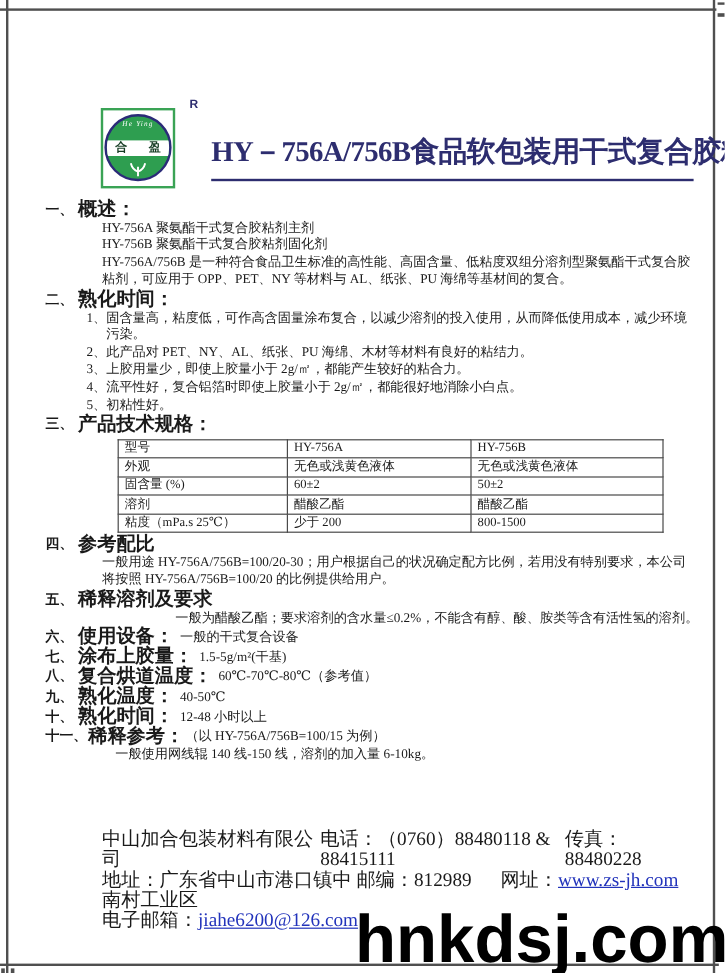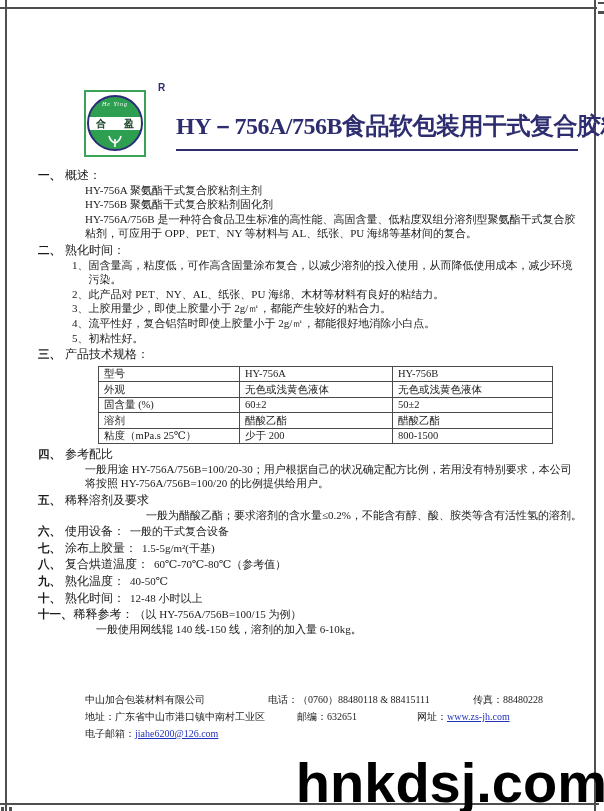--- a/index.html
+++ b/index.html
@@ -22,38 +22,38 @@
   .reg-mark{position:absolute;left:158px;top:82px;font-size:10px;font-weight:bold;color:#2d2d6f;
         font-family:"Liberation Sans","DejaVu Sans",sans-serif;}
 
   .title-wrap{position:absolute;left:176px;top:110px;width:402px;}
   .doc-title{margin:0;font-size:24px;font-weight:bold;color:#2d2d6f;letter-spacing:-0.5px;
         white-space:nowrap;border-bottom:2px solid #2d2d6f;padding-bottom:7px;}
 
   .content{position:absolute;left:38px;top:166px;right:22px;font-size:11px;line-height:14.6px;}
   .sec{display:flex;margin-top:2px;}
   .sec-num{min-width:27px;font-weight:bold;font-size:11.5px;}
-  .sec-head{font-weight:normal;font-size:12px;}
+  .sec-head{font-weight:bold;font-size:16px;}
   .inline-val{margin-left:5px;}
   .block{margin-left:47px;}
   .item{display:flex;margin-left:34px;}
   .item-num{min-width:15px;}
   .item-text{flex:1;}
 
   .spec-table{margin:4px 0 3px 60px;border-collapse:collapse;table-layout:fixed;width:430px;
         font-size:10.5px;}
   .spec-table td{border:1px solid #4a4a4a;height:14.5px;padding:0 2px 0 5px;line-height:13px;
         overflow:hidden;white-space:nowrap;}
   .col1{width:133px;} .col2{width:145px;} .col3{width:152px;}
 
   .note{display:flex;margin-left:47px;font-weight:bold;margin-top:2px;}
   .note-label{min-width:36px;}
   .note-text{flex:1;}
 
-  .footer{position:absolute;left:85px;top:691px;right:22px;font-size:10px;line-height:17px;}
+  .footer{position:absolute;left:85px;top:691px;right:22px;font-size:16px;line-height:17px;}
   .f-row{display:flex;}
   .f-c1{width:183px;} .f-c2{width:205px;}
   .f-c1b{width:212px;} .f-c2b{width:120px;}
   .link{color:#2233bb;text-decoration:underline;}
 
   .watermark{position:absolute;right:-3px;bottom:0;z-index:5;color:#000;line-height:1;
         font-family:"Liberation Sans","DejaVu Sans",sans-serif;font-size:56px;font-weight:600;}
 </style>
 </head>
 <body>
@@ -205,21 +205,21 @@
   </div>
 
   <div class="footer">
     <div class="f-row">
       <span class="f-c1">中山加合包装材料有限公司</span>
       <span class="f-c2"><span>电话：</span><span>（0760）88480118 &amp; 88415111</span></span>
       <span><span>传真：</span><span>88480228</span></span>
     </div>
     <div class="f-row">
       <span class="f-c1b"><span>地址：</span><span>广东省中山市港口镇中南村工业区</span></span>
-      <span class="f-c2b"><span>邮编：</span><span>632651</span></span>
+      <span class="f-c2b"><span>邮编：</span><span>812989</span></span>
       <span><span>网址：</span><span class="link">www.zs-jh.com</span></span>
     </div>
     <div class="f-row">
       <span><span>电子邮箱：</span><span class="link">jiahe6200@126.com</span></span>
     </div>
   </div>
 
   <div class="watermark">hnkdsj.com</div>
 </div>
 

